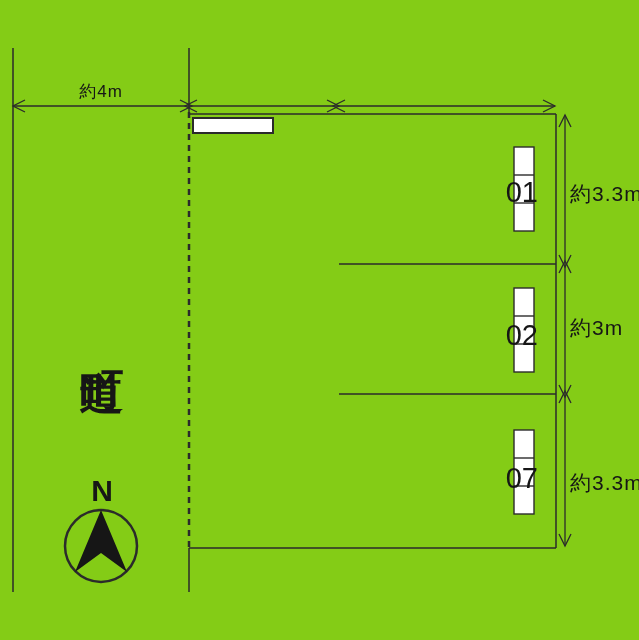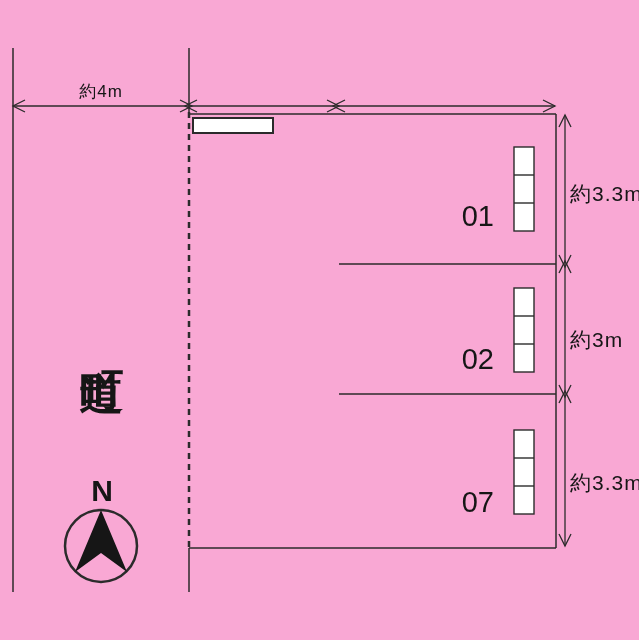--- a/index.html
+++ b/index.html
@@ -1,28 +1,29 @@
 <!DOCTYPE html>
 <html><head>
 <meta charset="utf-8">
 <style>
   html,body{margin:0;padding:0;background:#ffffff;}
   .canvas{
     position:relative;
-    width:639px;height:640px;
-    background:#f9a8d4;
+    width:594px;height:640px;
+    background:#84cc16;
     font-family:"Liberation Sans","DejaVu Sans",sans-serif;
     color:#161616;
     overflow:hidden;
+    padding-left:45px;
   }
   .canvas svg{position:absolute;left:0;top:0;}
   .lbl{position:absolute;white-space:nowrap;color:#161616;}
   .dim-top{font-size:17px;width:90px;text-align:center;top:80px;letter-spacing:1px;}
   .dim-right{font-size:21px;text-align:left;left:570px;letter-spacing:1px;}
-  .space-num{font-size:29px;width:34px;text-align:right;left:460px;margin-top:24px;}
+  .space-num{font-size:29px;width:34px;text-align:right;left:504px;}
   .road-label{
     left:76px;top:286px;width:48px;height:100px;
     font-size:44px;font-weight:700;line-height:1.02;
     writing-mode:vertical-rl;text-orientation:upright;text-align:center;
   }
   .north-label{left:84px;top:474px;width:36px;text-align:center;font-size:30px;font-weight:700;}
 </style>
 </head>
 <body>
 
@@ -96,20 +97,20 @@
     </g>
   </svg>
 
   <div class="lbl dim-top" style="left:56px;">約4m</div>
 
   <div class="lbl space-num" style="top:176px;">01</div>
   <div class="lbl space-num" style="top:319px;">02</div>
   <div class="lbl space-num" style="top:462px;">07</div>
 
   <div class="lbl dim-right" style="top:180px;">約3.3m</div>
-  <div class="lbl dim-right" style="top:326px;">約3m</div>
+  <div class="lbl dim-right" style="top:314px;">約3m</div>
   <div class="lbl dim-right" style="top:469px;">約3.3m</div>
 
   <div class="lbl road-label">町道</div>
 
   <div class="lbl north-label">N</div>
 
 </div>
 
 </body></html>

